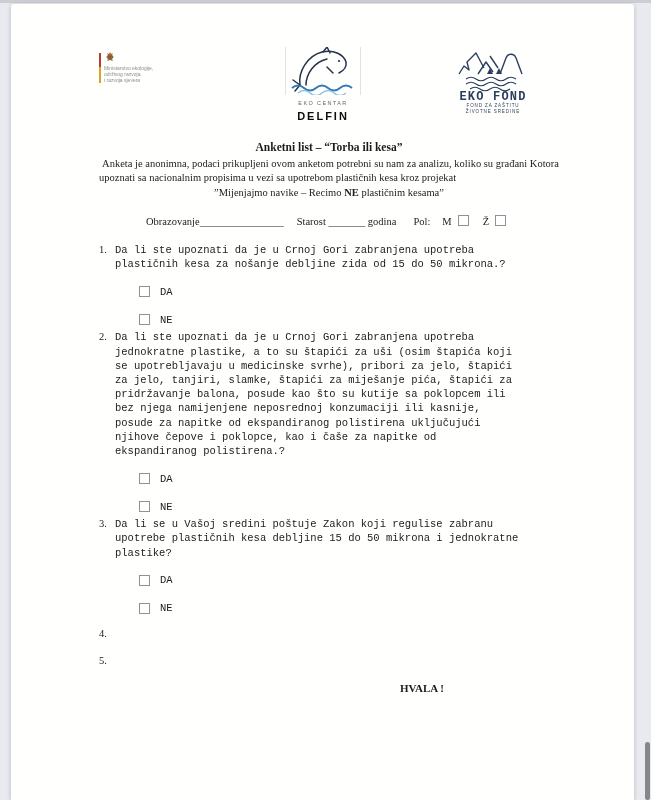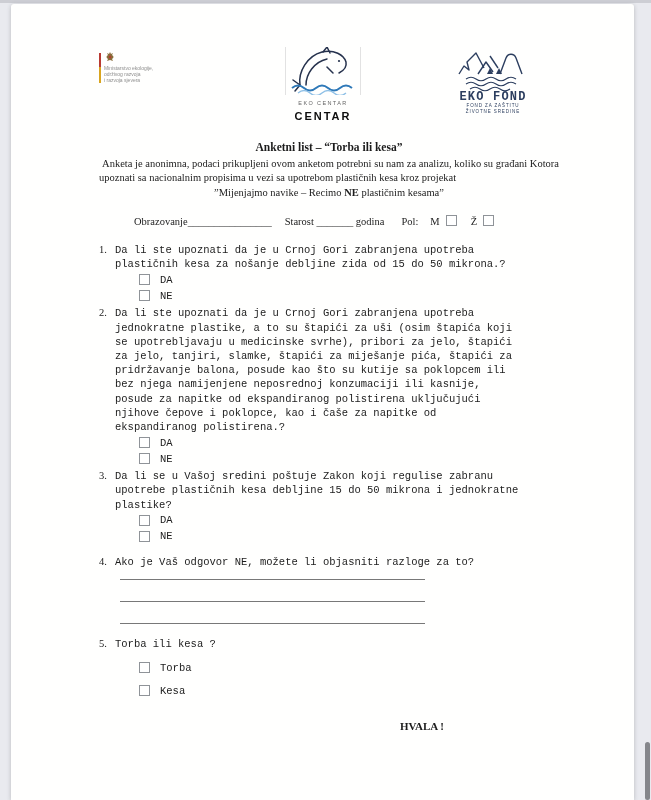--- a/index.html
+++ b/index.html
@@ -35,34 +35,34 @@
   .ef-sub{font-family:"Liberation Sans",sans-serif;font-size:4.5px;letter-spacing:.9px;line-height:5.5px;}
 
   
   .title{margin-top:24px;text-align:center;font-weight:bold;font-size:11.5px;}
   .intro-1{margin-top:3px;text-align:right;}
   .intro-2{}
   .slogan{text-align:center;}
   .slogan b{font-weight:bold;}
 
   
-  .form-row{margin-top:15px;margin-left:35px;white-space:nowrap;}
+  .form-row{margin-top:15px;margin-left:47px;white-space:nowrap;}
   .fr-starost{margin-left:13px;}
   .fr-pol{margin-left:17px;}
   .cb{display:inline-block;width:9px;height:9px;border:1px solid #8f9398;background:#fff;vertical-align:-1px;}
   .form-row .cb{margin-left:6px;}
   .fr-z{margin-left:14px;}
   .fr-m{margin-left:12px;}
 
   
   .question{display:flex;}
   .q1{margin-top:14px;} .q2{margin-top:2px;} .q3{margin-top:2px;} .q4{margin-top:10px;} .q5{margin-top:13px;}
   .q-num{width:16px;flex:none;}
   .q-body{width:404px;font-family:Liberation Mono, monospace;}
-  .option{display:flex;align-items:center;margin:1px 0 1px 24px;height:15px;gap:10px;}
+  .option{display:flex;align-items:center;margin:13px 0 1px 24px;height:15px;gap:10px;}
   .option .cb{flex:none;}
   .q5 .opt-first{margin-top:9px;}
   .q5 .option{margin-bottom:8px;}
   .write-line{border-bottom:1px solid #787878;margin-left:5px;width:305px;}
   .wl-1{height:10px;}.wl-2{height:21px;}.wl-3{height:21px;}
 
   .thanks{margin-top:13px;width:345px;text-align:right;font-weight:bold;font-size:11px;}
 
   
   .scroll-thumb{position:absolute;right:1px;top:742px;width:5px;height:58px;border-radius:3px;background:#85868b;}
@@ -99,21 +99,21 @@
             <path d="M20 38 C 20 27, 28 15, 41 12"></path>
             <path d="M14 38 l-7 -5 m7 5 l-5 6"></path>
             <path d="M37 5 l4 -5 l3 6"></path>
             <path d="M41 20 l6 6"></path>
           </g>
           <circle cx="53" cy="14" r="1.1" fill="#26324d"></circle>
           <path d="M6 41 q6 -5 12 0 t12 0 t12 0 t12 0 t12 0" fill="none" stroke="#2f79b8" stroke-width="2"></path>
           <path d="M12 46 q6 -5 12 0 t12 0 t12 0 t12 0" fill="none" stroke="#8fc0e6" stroke-width="1.4"></path>
         </svg>
         <div class="delfin-top">EKO CENTAR</div>
-        <div class="delfin-name">CENTAR</div>
+        <div class="delfin-name">DELFIN</div>
       </div>
 
       <div class="logo-ekofond">
         <svg class="ef-img" width="74" height="46" viewBox="0 0 74 46">
           <g fill="none" stroke="#2c3e5f" stroke-width="1.4" stroke-linejoin="round">
             <path d="M3 28 L8 20 L13 24 L11 16 L20 7 L28 22"></path>
             <path d="M22 28 L30 16 L37 26"></path>
             <path d="M34 10 L42 22"></path>
             <path d="M44 28 L50 12 C52 7 58 7 60 12 L66 28"></path>
           </g>
@@ -180,41 +180,24 @@
           </div>
         <div class="option">
             <span class="cb"></span>
             <span>NE</span>
           </div>
       </div>
     </div>
 
     <div class="question q4">
       <div class="q-num">4.</div>
-      <div class="q-body">
-        <div class="q-text">Ako je Vaš odgovor NE, možete li objasniti razloge za to?</div>
-        <div class="write-line wl-1"></div>
-        <div class="write-line wl-2"></div>
-        <div class="write-line wl-3"></div>
-      </div>
     </div>
 
     <div class="question q5">
       <div class="q-num">5.</div>
-      <div class="q-body">
-        <div class="q-text">Torba ili kesa ?</div>
-        <div class="option opt-first">
-            <span class="cb"></span>
-            <span>Torba</span>
-          </div>
-        <div class="option">
-            <span class="cb"></span>
-            <span>Kesa</span>
-          </div>
-      </div>
     </div>
 
     <div class="thanks">HVALA !</div>
 
   </div>
 </div>
 
 <div class="scroll-thumb"></div>
 
 </body></html>

